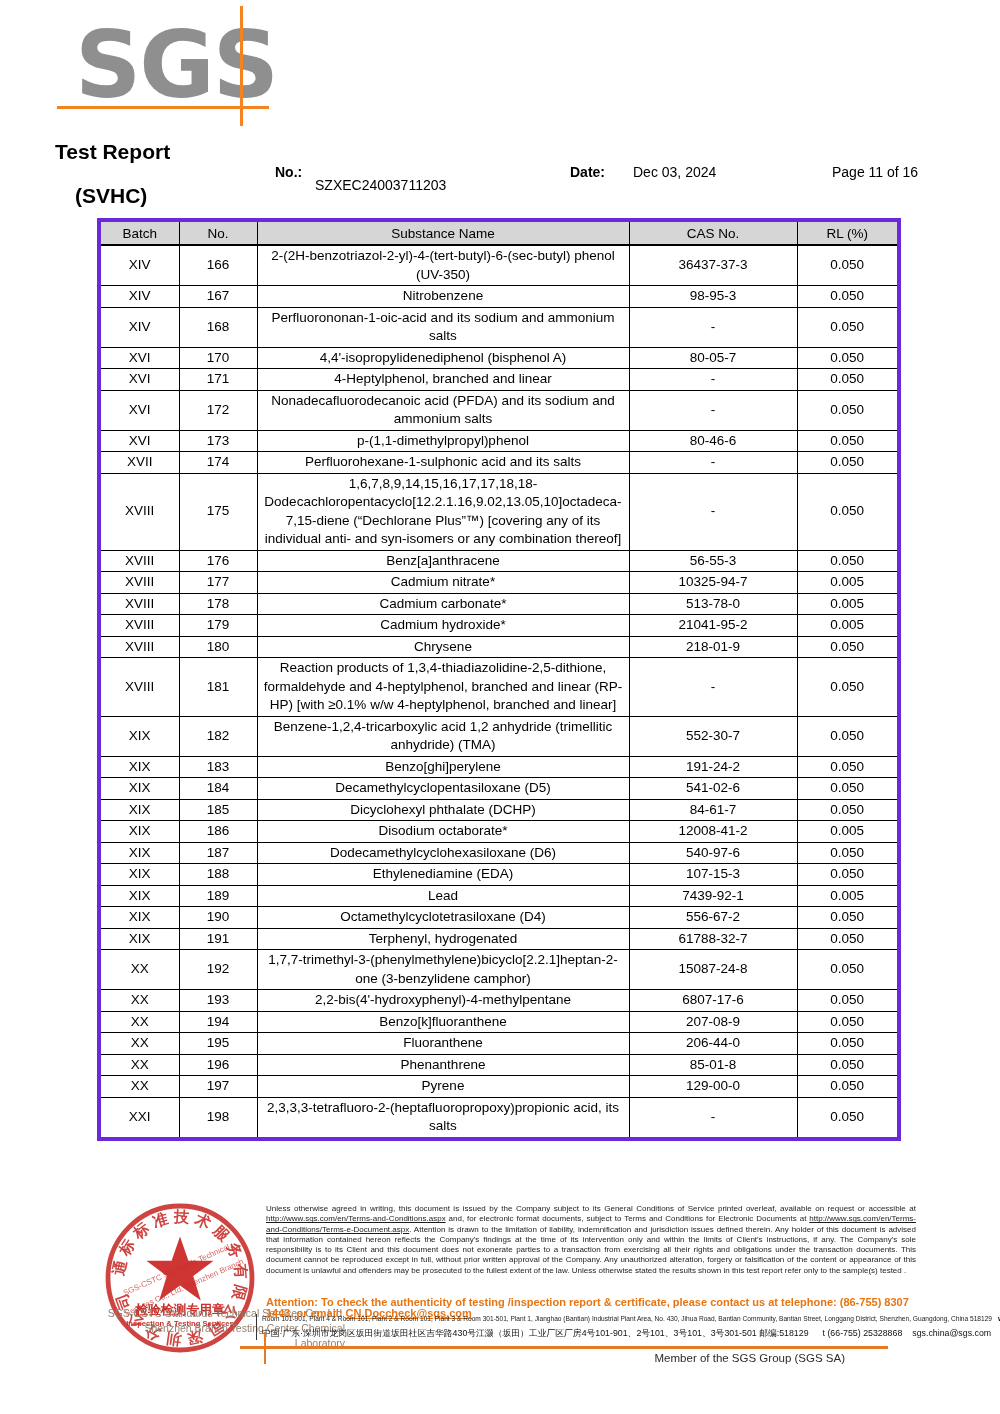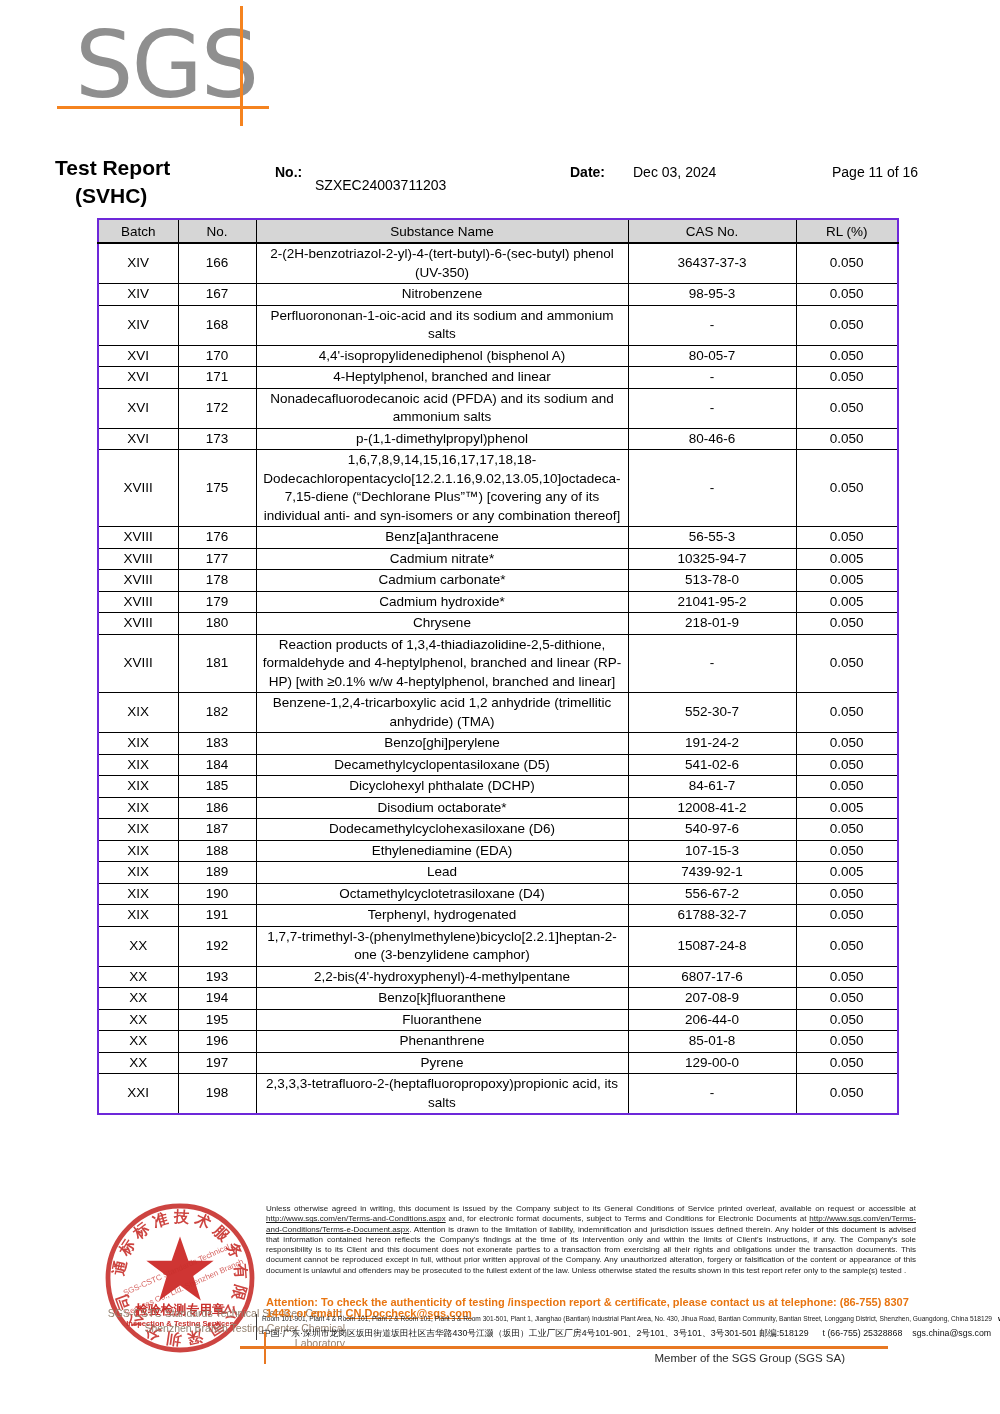--- a/index.html
+++ b/index.html
@@ -1,37 +1,37 @@
 <!DOCTYPE html>
 <html><head>
 <meta charset="utf-8">
 <style>
   html,body{margin:0;padding:0;background:#ffffff;}
   .page{position:relative;width:1000px;height:1414px;background:#ffffff;overflow:hidden;
         font-family:"Liberation Sans", sans-serif;color:#111;}
 
   
   .logo-wrap{position:absolute;left:57px;top:20px;width:260px;height:120px;}
-  .logo-text{position:absolute;left:18px;top:-8px;font-size:92px;font-weight:normal;
+  .logo-text{position:absolute;left:18px;top:-8px;font-size:92px;font-weight:bold;
              color:#8f8f8f;letter-spacing:-2px;font-family:"DejaVu Sans", sans-serif;}
   .logo-hline{position:absolute;left:0;top:86px;width:212px;height:3px;background:#f5831f;}
   .logo-vline{position:absolute;left:183px;top:-14px;width:3px;height:120px;background:#f5831f;}
 
   
-  .report-title{position:absolute;left:55px;top:156px;font-size:21px;font-weight:bold;color:#000;}
+  .report-title{position:absolute;left:55px;top:140px;font-size:21px;font-weight:bold;color:#000;}
   .report-subtitle{position:absolute;left:75px;top:184px;font-size:21px;font-weight:bold;color:#000;}
   .hdr-item{position:absolute;top:164px;font-size:14px;color:#000;white-space:nowrap;}
   .hdr-label{font-weight:bold;}
   #no-label{left:275px;} #no-value{left:315px;margin-top:13px;}
   #date-label{left:570px;} #date-value{left:633px;}
   #page-info{left:832px;}
 
   
   table.svhc{position:absolute;left:97px;top:218px;width:800px;border-collapse:collapse;
-             table-layout:fixed;font-size:13.5px;color:#000;border:2px solid #6d28d9;padding-left:28px;}
+             table-layout:fixed;font-size:13.5px;color:#000;border:4px solid #6d28d9;padding-left:28px;}
   table.svhc th{background:#d6d6d6;border:1px solid #000;border-bottom:2px solid #000;
                 font-weight:normal;height:22px;padding:0 2px;}
   table.svhc td{border:1px solid #000;text-align:center;vertical-align:middle;
                 line-height:18.5px;padding:1px 4px;word-wrap:break-word;}
   col.c-batch{width:80px;} col.c-no{width:78px;} col.c-sub{width:372px;}
   col.c-cas{width:168px;} col.c-rl{width:102px;}
 
   
   .disclaimer{position:absolute;left:266px;top:1204px;width:650px;font-size:8px;line-height:10.3px;
               text-align:justify;color:#1c1c1c;}
@@ -137,20 +137,27 @@
           <td>0.050</td>
         </tr>
         <tr>
           <td>XVI</td>
           <td>173</td>
           <td>p-(1,1-dimethylpropyl)phenol</td>
           <td>80-46-6</td>
           <td>0.050</td>
         </tr>
         <tr>
+          <td>XVII</td>
+          <td>174</td>
+          <td>Perfluorohexane-1-sulphonic acid and its salts</td>
+          <td>-</td>
+          <td>0.050</td>
+        </tr>
+        <tr>
           <td>XVIII</td>
           <td>175</td>
           <td>1,6,7,8,9,14,15,16,17,17,18,18-Dodecachloropentacyclo[12.2.1.16,9.02,13.05,10]octadeca-7,15-diene (“Dechlorane Plus”™) [covering any of its individual anti- and syn-isomers or any combination thereof]</td>
           <td>-</td>
           <td>0.050</td>
         </tr>
         <tr>
           <td>XVIII</td>
           <td>176</td>
           <td>Benz[a]anthracene</td>

